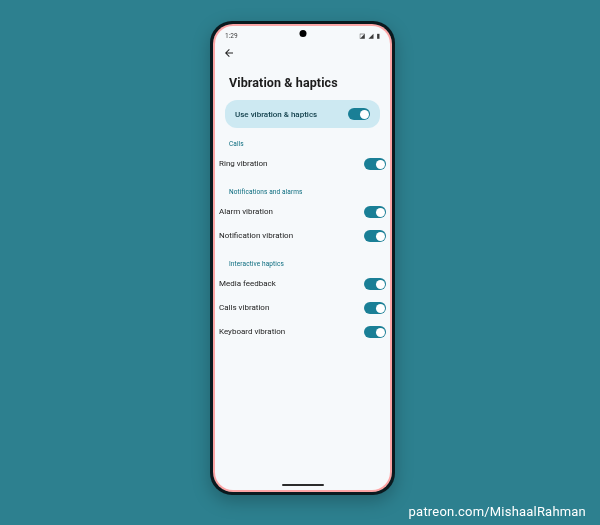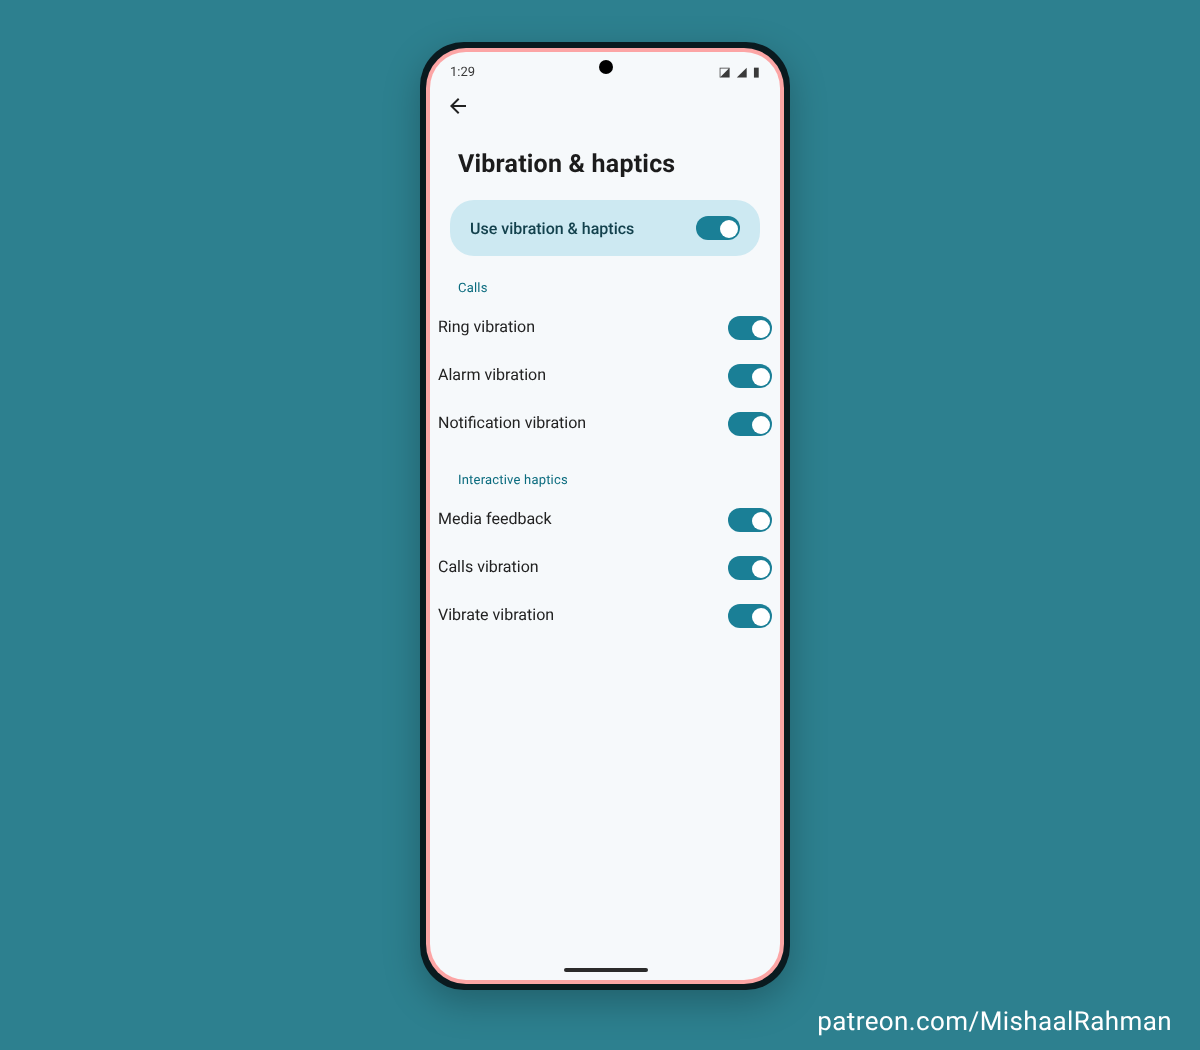--- a/index.html
+++ b/index.html
@@ -71,20 +71,21 @@
         </div>
 
         <div id="sections">
             <div class="section-hdr">Calls</div>
             <div class="row">
               <span class="lbl">Ring vibration</span>
               <span class="toggle on">
                 <span class="knob"></span>
               </span>
             </div>
+            <div class="section-hdr">Notifications and alarms</div>
             <div class="row">
               <span class="lbl">Alarm vibration</span>
               <span class="toggle on">
                 <span class="knob"></span>
               </span>
             </div>
             <div class="row">
               <span class="lbl">Notification vibration</span>
               <span class="toggle on">
                 <span class="knob"></span>
@@ -97,21 +98,21 @@
                 <span class="knob"></span>
               </span>
             </div>
             <div class="row">
               <span class="lbl">Calls vibration</span>
               <span class="toggle on">
                 <span class="knob"></span>
               </span>
             </div>
             <div class="row">
-              <span class="lbl">Vibrate vibration</span>
+              <span class="lbl">Keyboard vibration</span>
               <span class="toggle on">
                 <span class="knob"></span>
               </span>
             </div>
           </div>
 
         <div class="navpill"></div>
       </div>
     </div>
   </div>

